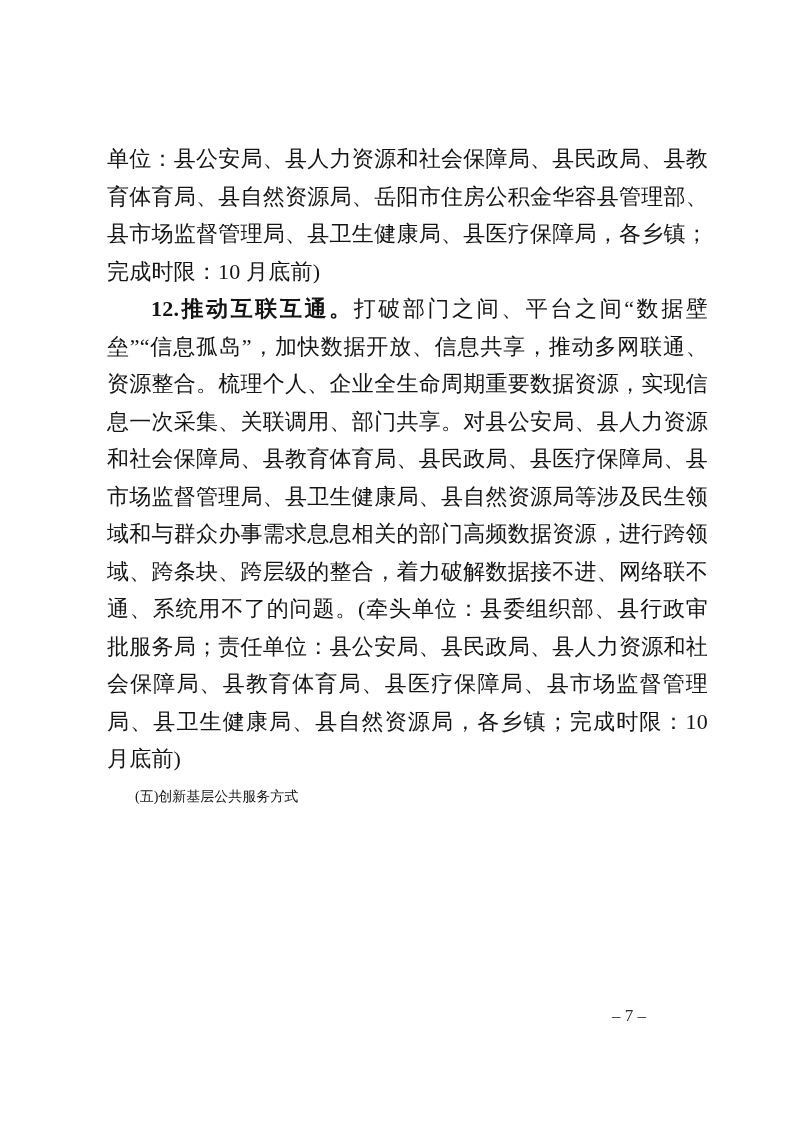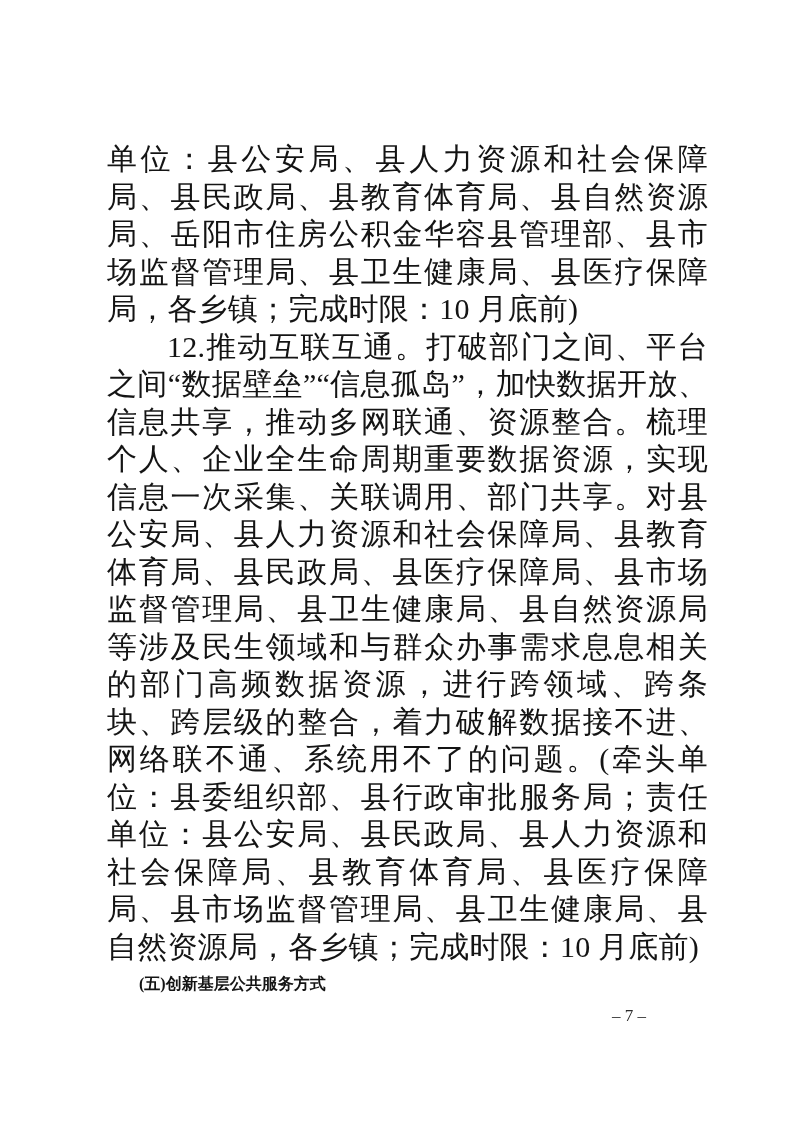--- a/index.html
+++ b/index.html
@@ -19,33 +19,33 @@
     background: #ffffff;
   }
   .content {
     position: absolute;
     left: 107px;
     top: 140px;
     width: 601px;
   }
   p.para {
     margin: 0;
-    font-size: 30px;
+    font-size: 22px;
     line-height: 37.5px;
     text-align: justify;
     text-align-last: left;
     letter-spacing: 0.2px;
   }
   p.indent { text-indent: 2em; }
-  .lead { font-weight: 400; }
+  .lead { font-weight: 700; }
   p.heading {
     margin: 0;
-    font-size: 16px;
+    font-size: 14px;
     line-height: 37.5px;
-    font-weight: 700;
+    font-weight: 400;
     text-indent: 2em;
   }
   .page-number {
     position: absolute;
     top: 1005px;
     left: 599px;
     width: 60px;
     font-size: 17px;
     line-height: 22px;
     color: #2a2a2a;

